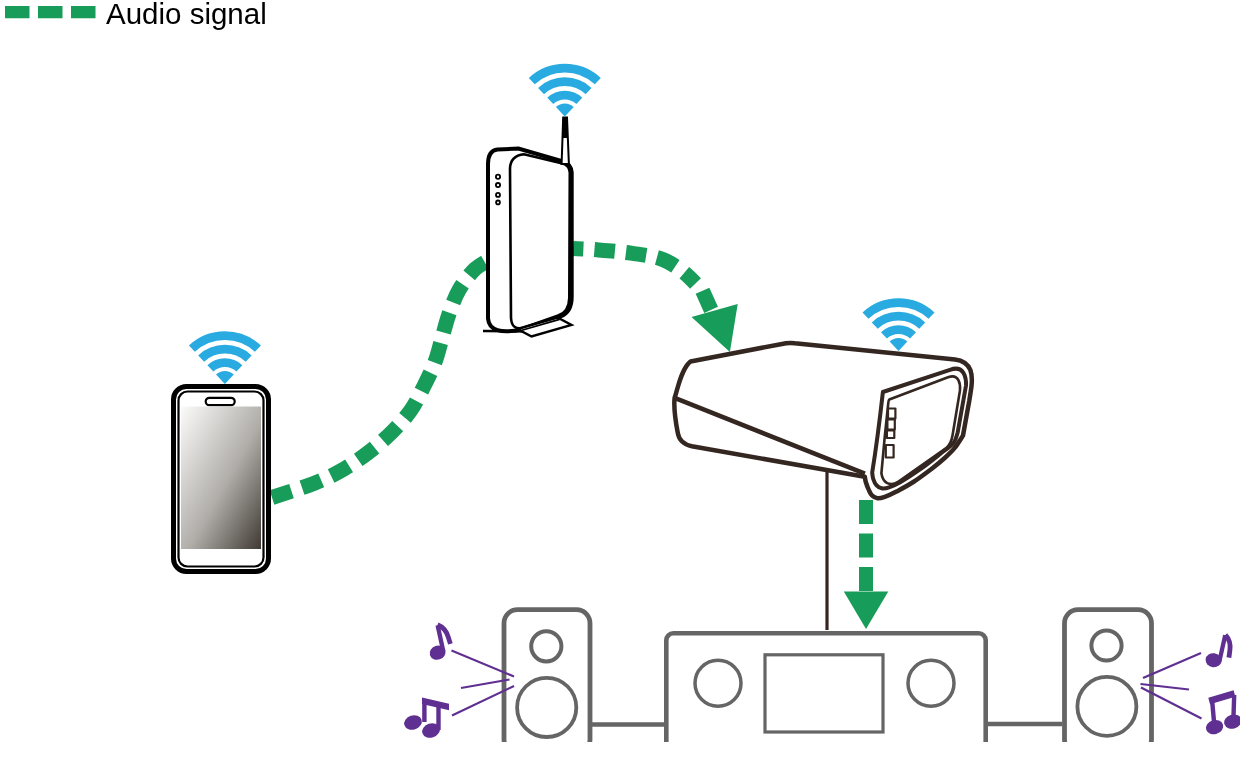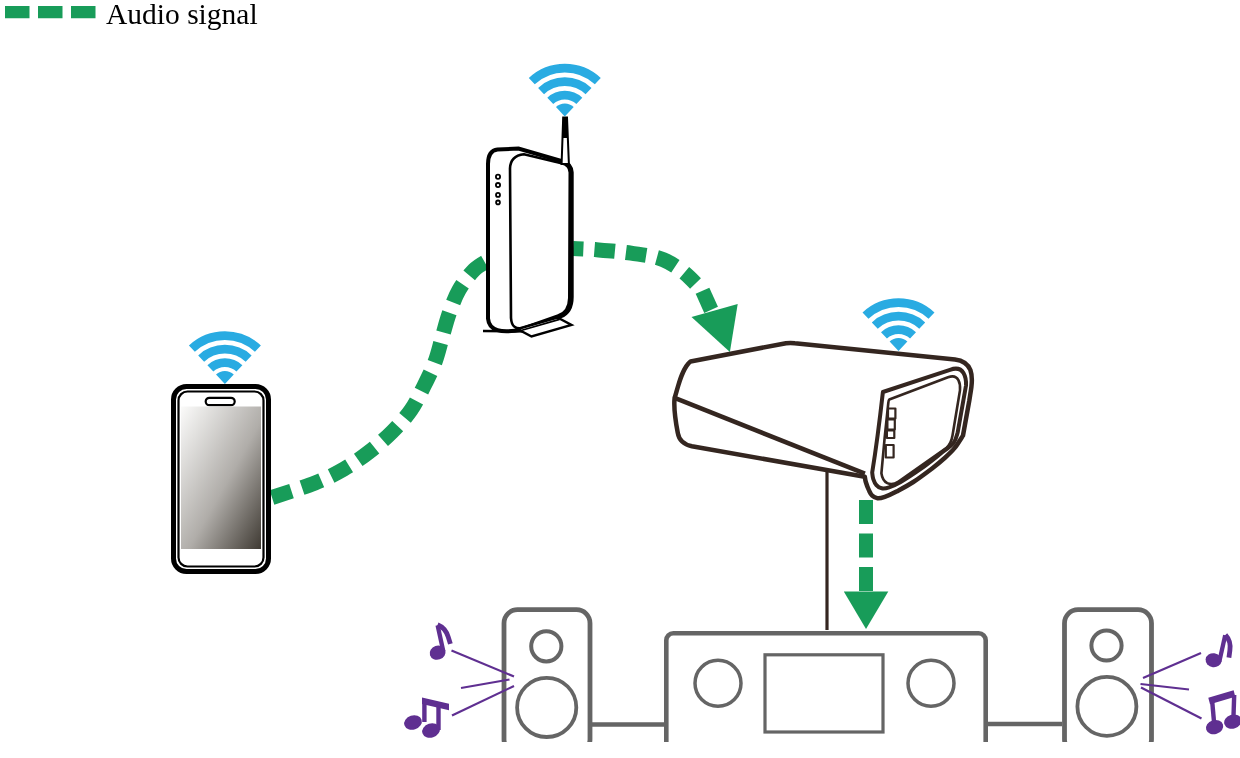--- a/index.html
+++ b/index.html
@@ -1,16 +1,16 @@
 <!DOCTYPE html>
 <html><head>
 <meta charset="utf-8">
 <style>
   html,body{margin:0;padding:0;background:#fff;}
-  #page{position:relative;width:1240px;height:742px;overflow:hidden;font-family:Liberation Serif, serif;}
+  #page{position:relative;width:1240px;height:742px;overflow:hidden;font-family:Liberation Sans, sans-serif;}
 </style>
 </head>
 <body>
 <div id="page">
 <svg width="1240" height="758" viewBox="0 0 1240 758">
 <defs>
   <linearGradient id="scr" x1="0" y1="0" x2="1" y2="1">
     <stop offset="0" stop-color="#fbfbfa"></stop>
     <stop offset="0.55" stop-color="#b0ada9"></stop>
     <stop offset="1" stop-color="#3f3a33"></stop>

